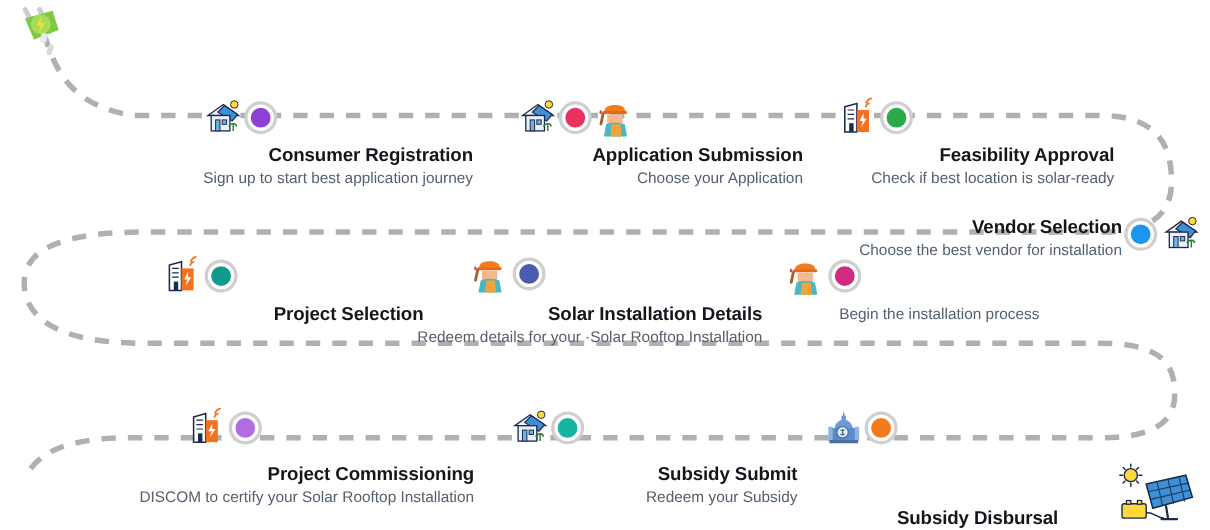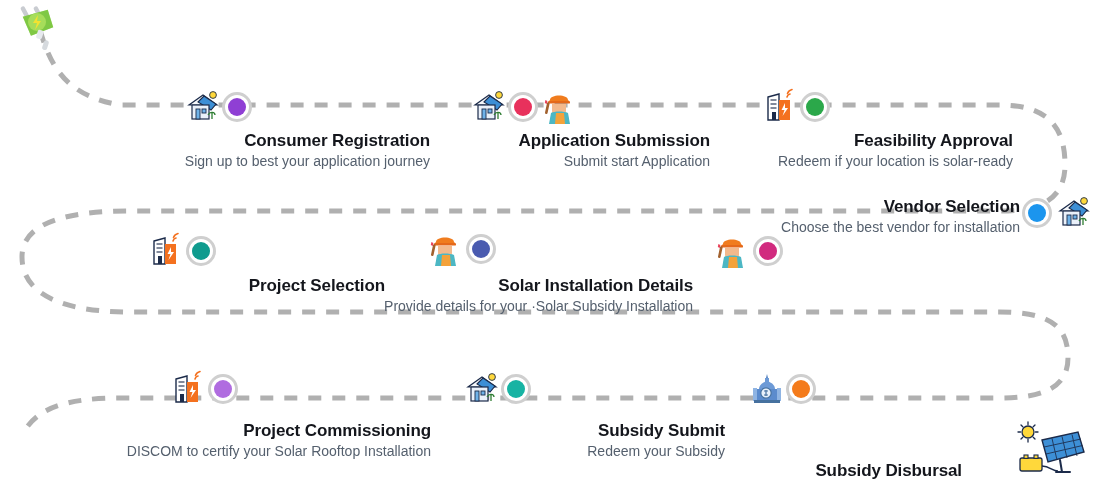--- a/index.html
+++ b/index.html
@@ -148,21 +148,21 @@
         <rect x="12" y="21" width="4" height="10" fill="#6fb2e8" stroke="#1c2b4a" stroke-width="0.9"></rect>
         <rect x="18" y="21" width="4" height="4" fill="#6fb2e8" stroke="#1c2b4a" stroke-width="0.9"></rect>
         <circle cx="29" cy="7" r="3.4" fill="#ffd83b" stroke="#1c2b4a" stroke-width="0.9"></circle>
         <path d="M28,24 L28,31 M24,27 C26,23 31,24 31,27" stroke="#2e7d32" stroke-width="1.3" fill="none"></path>
       </svg>
     </span>
     <span class="dot" style="--c:#8f3fd4;"></span>
   </div>
   <div class="step-label" style="left:30px;top:130px;width:400px;">
     <div class="step-title">Consumer Registration</div>
-    <div class="step-desc">Sign up to best your application journey</div>
+    <div class="step-desc">Sign up to start best application journey</div>
   </div>
 
   <div class="node-row" style="left:470px;top:88px;">
     <span class="step-icon">
       <svg width="38" height="38" viewBox="0 0 38 38">
         <polygon points="19,7 5,17 33,17" fill="#f6f8fb" stroke="#1c2b4a" stroke-width="1.2"></polygon>
         <polygon points="20,8 32,16 27,22 14,14" fill="#3d8fd6" stroke="#1c2b4a" stroke-width="1.1"></polygon>
         <rect x="8" y="17" width="17" height="14" fill="#eaf1fa" stroke="#1c2b4a" stroke-width="1.2"></rect>
         <rect x="12" y="21" width="4" height="10" fill="#6fb2e8" stroke="#1c2b4a" stroke-width="0.9"></rect>
         <rect x="18" y="21" width="4" height="4" fill="#6fb2e8" stroke="#1c2b4a" stroke-width="0.9"></rect>
@@ -176,23 +176,23 @@
         <path d="M8,12 C8,6 26,6 26,12 L27.5,13.5 L6.5,13.5 Z" fill="#f07c1e"></path>
         <rect x="6" y="13" width="22" height="2.6" rx="1.2" fill="#e5691a"></rect>
         <path d="M10,16 h14 v7 a7,7 0 0 1 -14,0 Z" fill="#f3b98c"></path>
         <path d="M9,25 C12,23 22,23 26,25 L28,36 L7,36 Z" fill="#4cb7c4"></path>
         <path d="M14,25 h8 l1,11 h-10 Z" fill="#f4a23a"></path>
         <rect x="4" y="14" width="2.6" height="12" rx="1.2" fill="#a2612e" transform="rotate(12 5 20)"></rect>
         <path d="M3.4,12 l2,1 l-0.6,3 l-2,-1 Z" fill="#e8425a"></path>
       </svg>
     </span>
   </div>
-  <div class="step-label" style="left:310px;top:130px;width:400px;">
+  <div class="step-label" style="left:330px;top:130px;width:400px;">
     <div class="step-title">Application Submission</div>
-    <div class="step-desc">Submit start Application</div>
+    <div class="step-desc">Choose your Application</div>
   </div>
 
   <div class="node-row" style="left:762px;top:88px;">
     <span class="step-icon">
       <svg width="38" height="38" viewBox="0 0 38 38">
         <path d="M6,9 L17,6 L17,32 L6,32 Z" fill="#ffffff" stroke="#1c2b4a" stroke-width="1.4"></path>
         <g stroke="#1c2b4a" stroke-width="1.1">
           <line x1="8.5" y1="12" x2="14.5" y2="12"></line>
           <line x1="8.5" y1="16" x2="14.5" y2="16"></line>
           <line x1="8.5" y1="20" x2="14.5" y2="20"></line>
@@ -203,21 +203,21 @@
         <g fill="none" stroke="#f4711f" stroke-width="1.6" stroke-linecap="round">
           <path d="M25,9 a4,4 0 0 1 3,-3"></path>
           <path d="M25.5,5.5 a6.5,6.5 0 0 1 4.5,-4"></path>
         </g>
       </svg>
     </span>
     <span class="dot" style="--c:#2ba84a;"></span>
   </div>
   <div class="step-label" style="left:613px;top:130px;width:400px;">
     <div class="step-title">Feasibility Approval</div>
-    <div class="step-desc">Redeem if your location is solar-ready</div>
+    <div class="step-desc">Check if best location is solar-ready</div>
   </div>
 
   <div class="node-row" style="left:1022px;top:194px;">
     <span class="dot" style="--c:#1b95ee;"></span>
     <span class="step-icon" style="margin-left:3px;">
       <svg width="38" height="38" viewBox="0 0 38 38">
         <polygon points="19,7 5,17 33,17" fill="#f6f8fb" stroke="#1c2b4a" stroke-width="1.2"></polygon>
         <polygon points="20,8 32,16 27,22 14,14" fill="#3d8fd6" stroke="#1c2b4a" stroke-width="1.1"></polygon>
         <rect x="8" y="17" width="17" height="14" fill="#eaf1fa" stroke="#1c2b4a" stroke-width="1.2"></rect>
         <rect x="12" y="21" width="4" height="10" fill="#6fb2e8" stroke="#1c2b4a" stroke-width="0.9"></rect>
@@ -240,39 +240,40 @@
         <path d="M10,16 h14 v7 a7,7 0 0 1 -14,0 Z" fill="#f3b98c"></path>
         <path d="M9,25 C12,23 22,23 26,25 L28,36 L7,36 Z" fill="#4cb7c4"></path>
         <path d="M14,25 h8 l1,11 h-10 Z" fill="#f4a23a"></path>
         <rect x="4" y="14" width="2.6" height="12" rx="1.2" fill="#a2612e" transform="rotate(12 5 20)"></rect>
         <path d="M3.4,12 l2,1 l-0.6,3 l-2,-1 Z" fill="#e8425a"></path>
       </svg>
     </span>
     <span class="dot" style="--c:#d12a7f;"></span>
   </div>
   <div class="step-label" style="left:595px;top:275px;width:350px;">
+    <div class="step-desc">Begin the installation process</div>
   </div>
 
   <div class="node-row" style="left:428px;top:230px;">
     <span class="step-icon">
       <svg width="38" height="38" viewBox="0 0 38 38">
         <path d="M8,12 C8,6 26,6 26,12 L27.5,13.5 L6.5,13.5 Z" fill="#f07c1e"></path>
         <rect x="6" y="13" width="22" height="2.6" rx="1.2" fill="#e5691a"></rect>
         <path d="M10,16 h14 v7 a7,7 0 0 1 -14,0 Z" fill="#f3b98c"></path>
         <path d="M9,25 C12,23 22,23 26,25 L28,36 L7,36 Z" fill="#4cb7c4"></path>
         <path d="M14,25 h8 l1,11 h-10 Z" fill="#f4a23a"></path>
         <rect x="4" y="14" width="2.6" height="12" rx="1.2" fill="#a2612e" transform="rotate(12 5 20)"></rect>
         <path d="M3.4,12 l2,1 l-0.6,3 l-2,-1 Z" fill="#e8425a"></path>
       </svg>
     </span>
     <span class="dot" style="--c:#4a5bb0;"></span>
   </div>
   <div class="step-label" style="left:293px;top:275px;width:400px;">
     <div class="step-title">Solar Installation Details</div>
-    <div class="step-desc">Provide details for your ·Solar Subsidy Installation</div>
+    <div class="step-desc">Redeem details for your ·Solar Rooftop Installation</div>
   </div>
 
   <div class="node-row" style="left:148px;top:232px;">
     <span class="step-icon">
       <svg width="38" height="38" viewBox="0 0 38 38">
         <path d="M6,9 L17,6 L17,32 L6,32 Z" fill="#ffffff" stroke="#1c2b4a" stroke-width="1.4"></path>
         <g stroke="#1c2b4a" stroke-width="1.1">
           <line x1="8.5" y1="12" x2="14.5" y2="12"></line>
           <line x1="8.5" y1="16" x2="14.5" y2="16"></line>
           <line x1="8.5" y1="20" x2="14.5" y2="20"></line>

